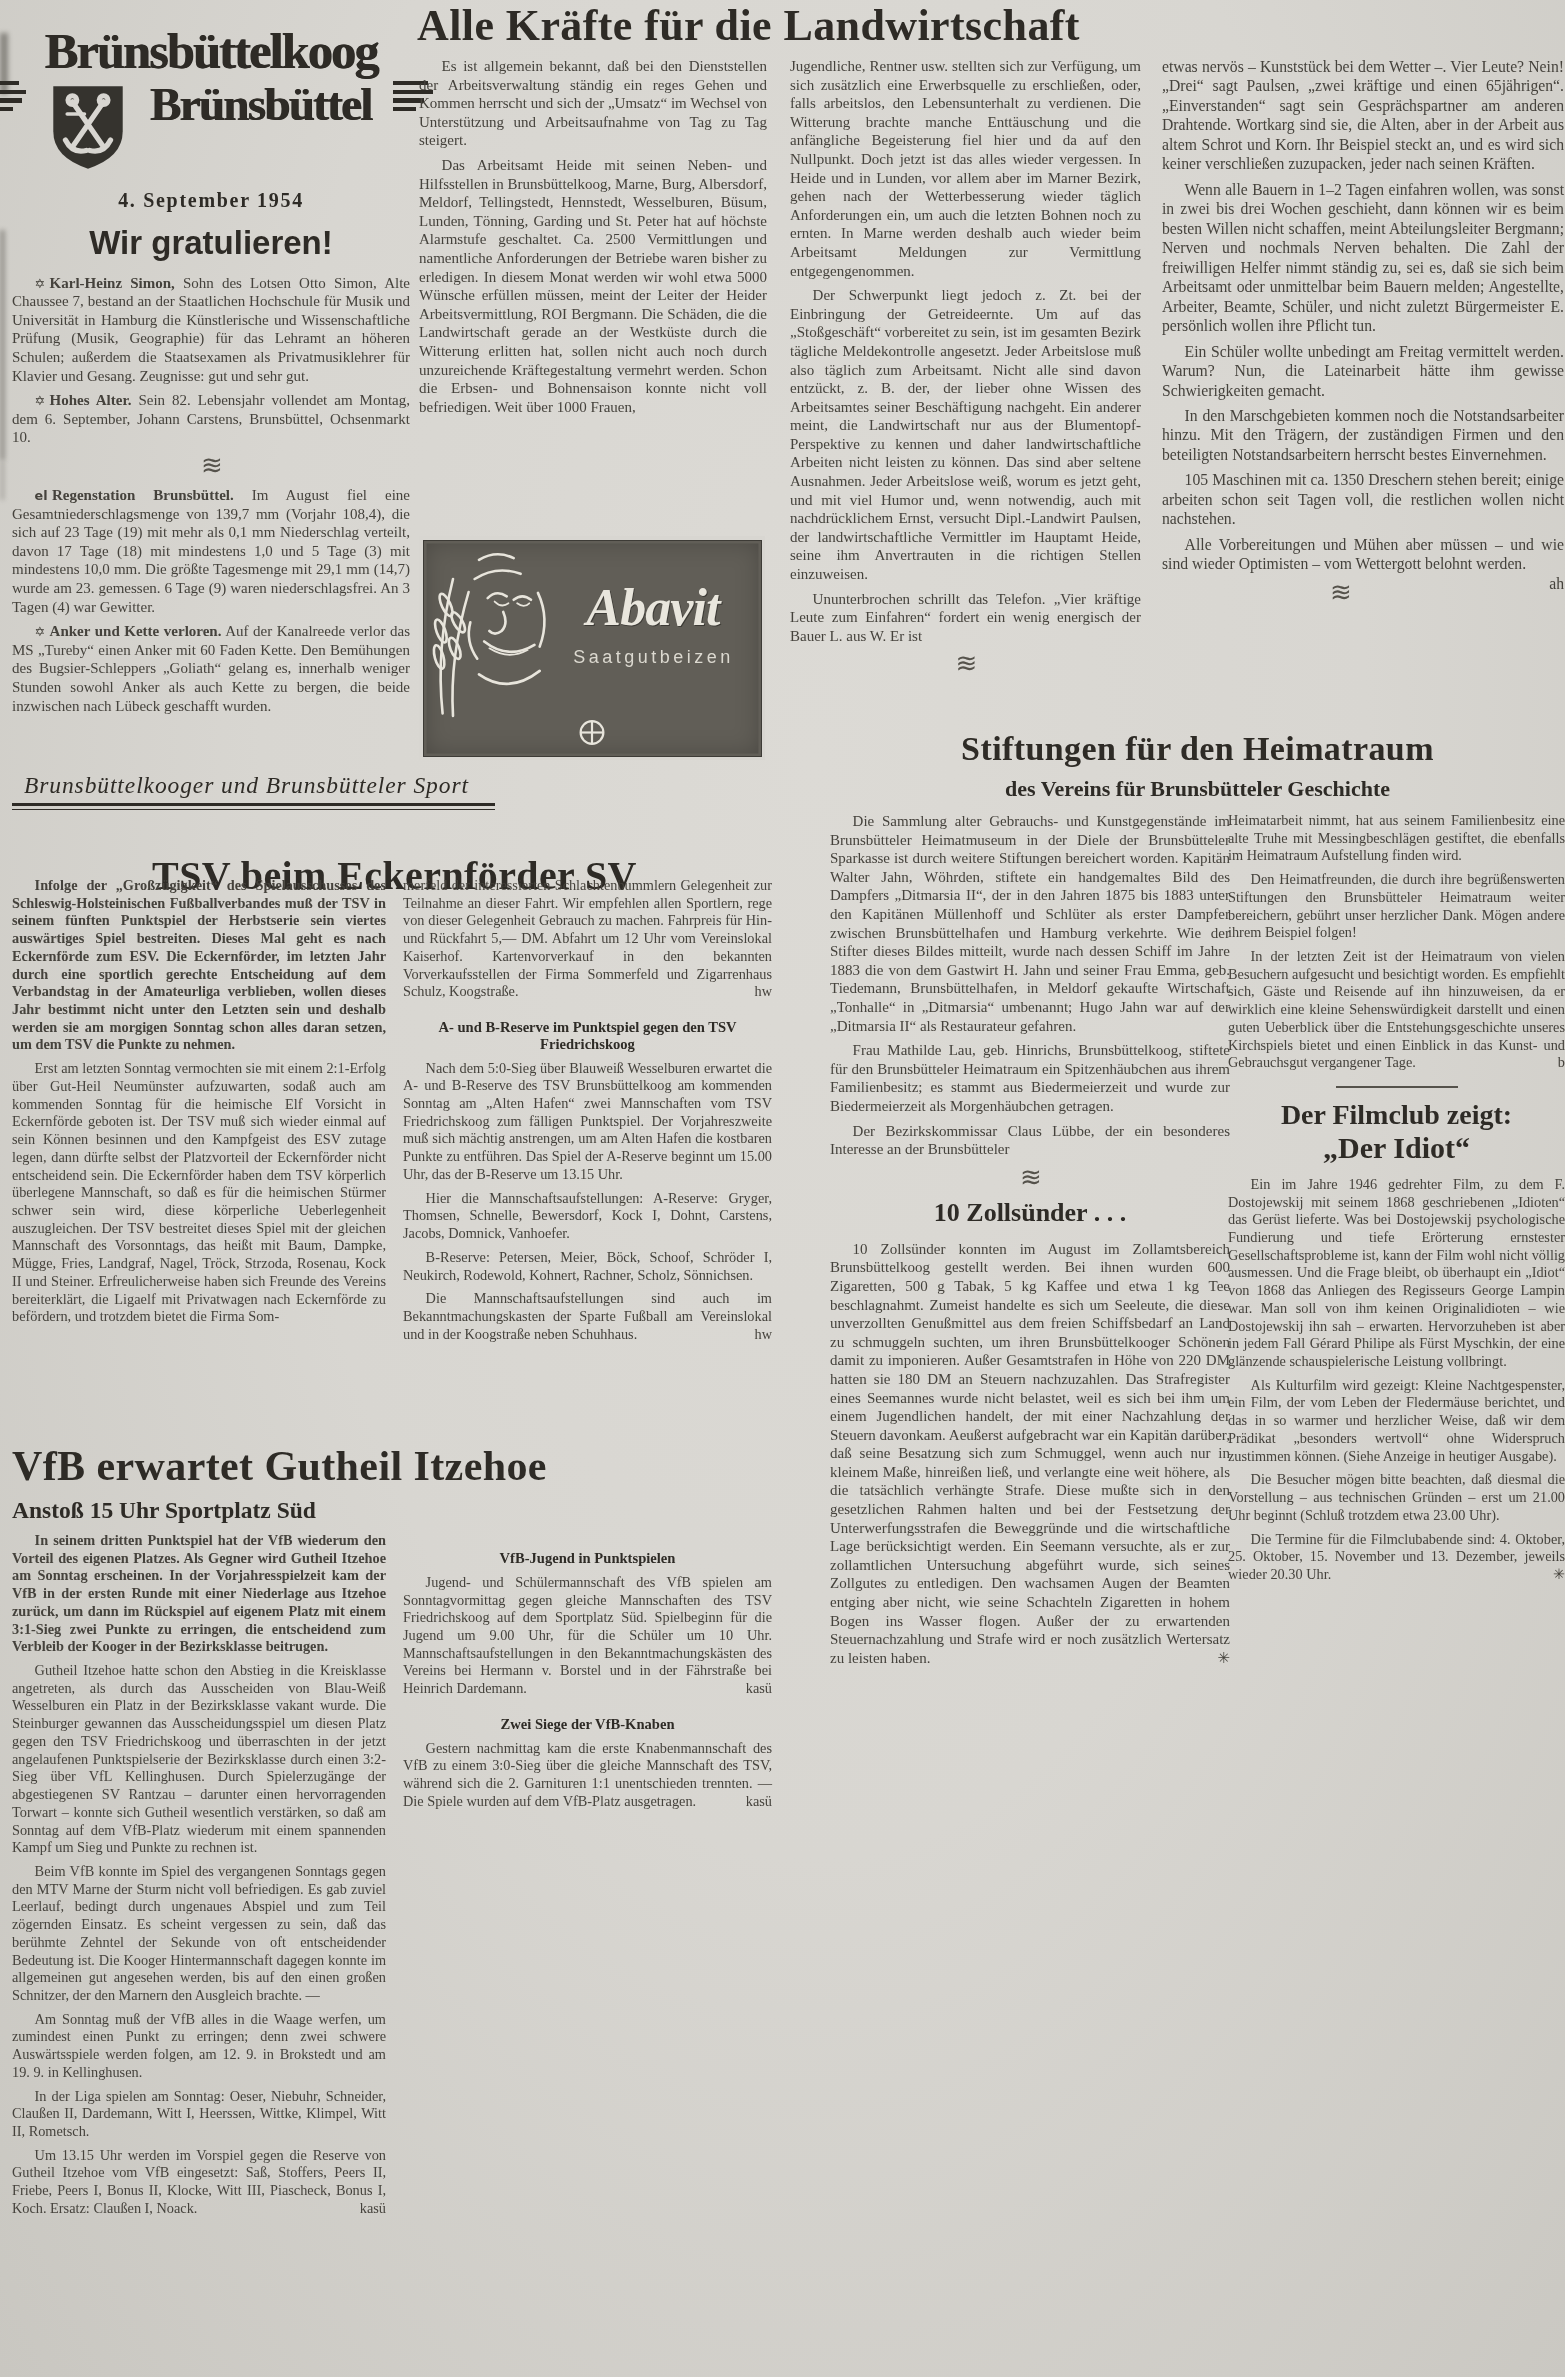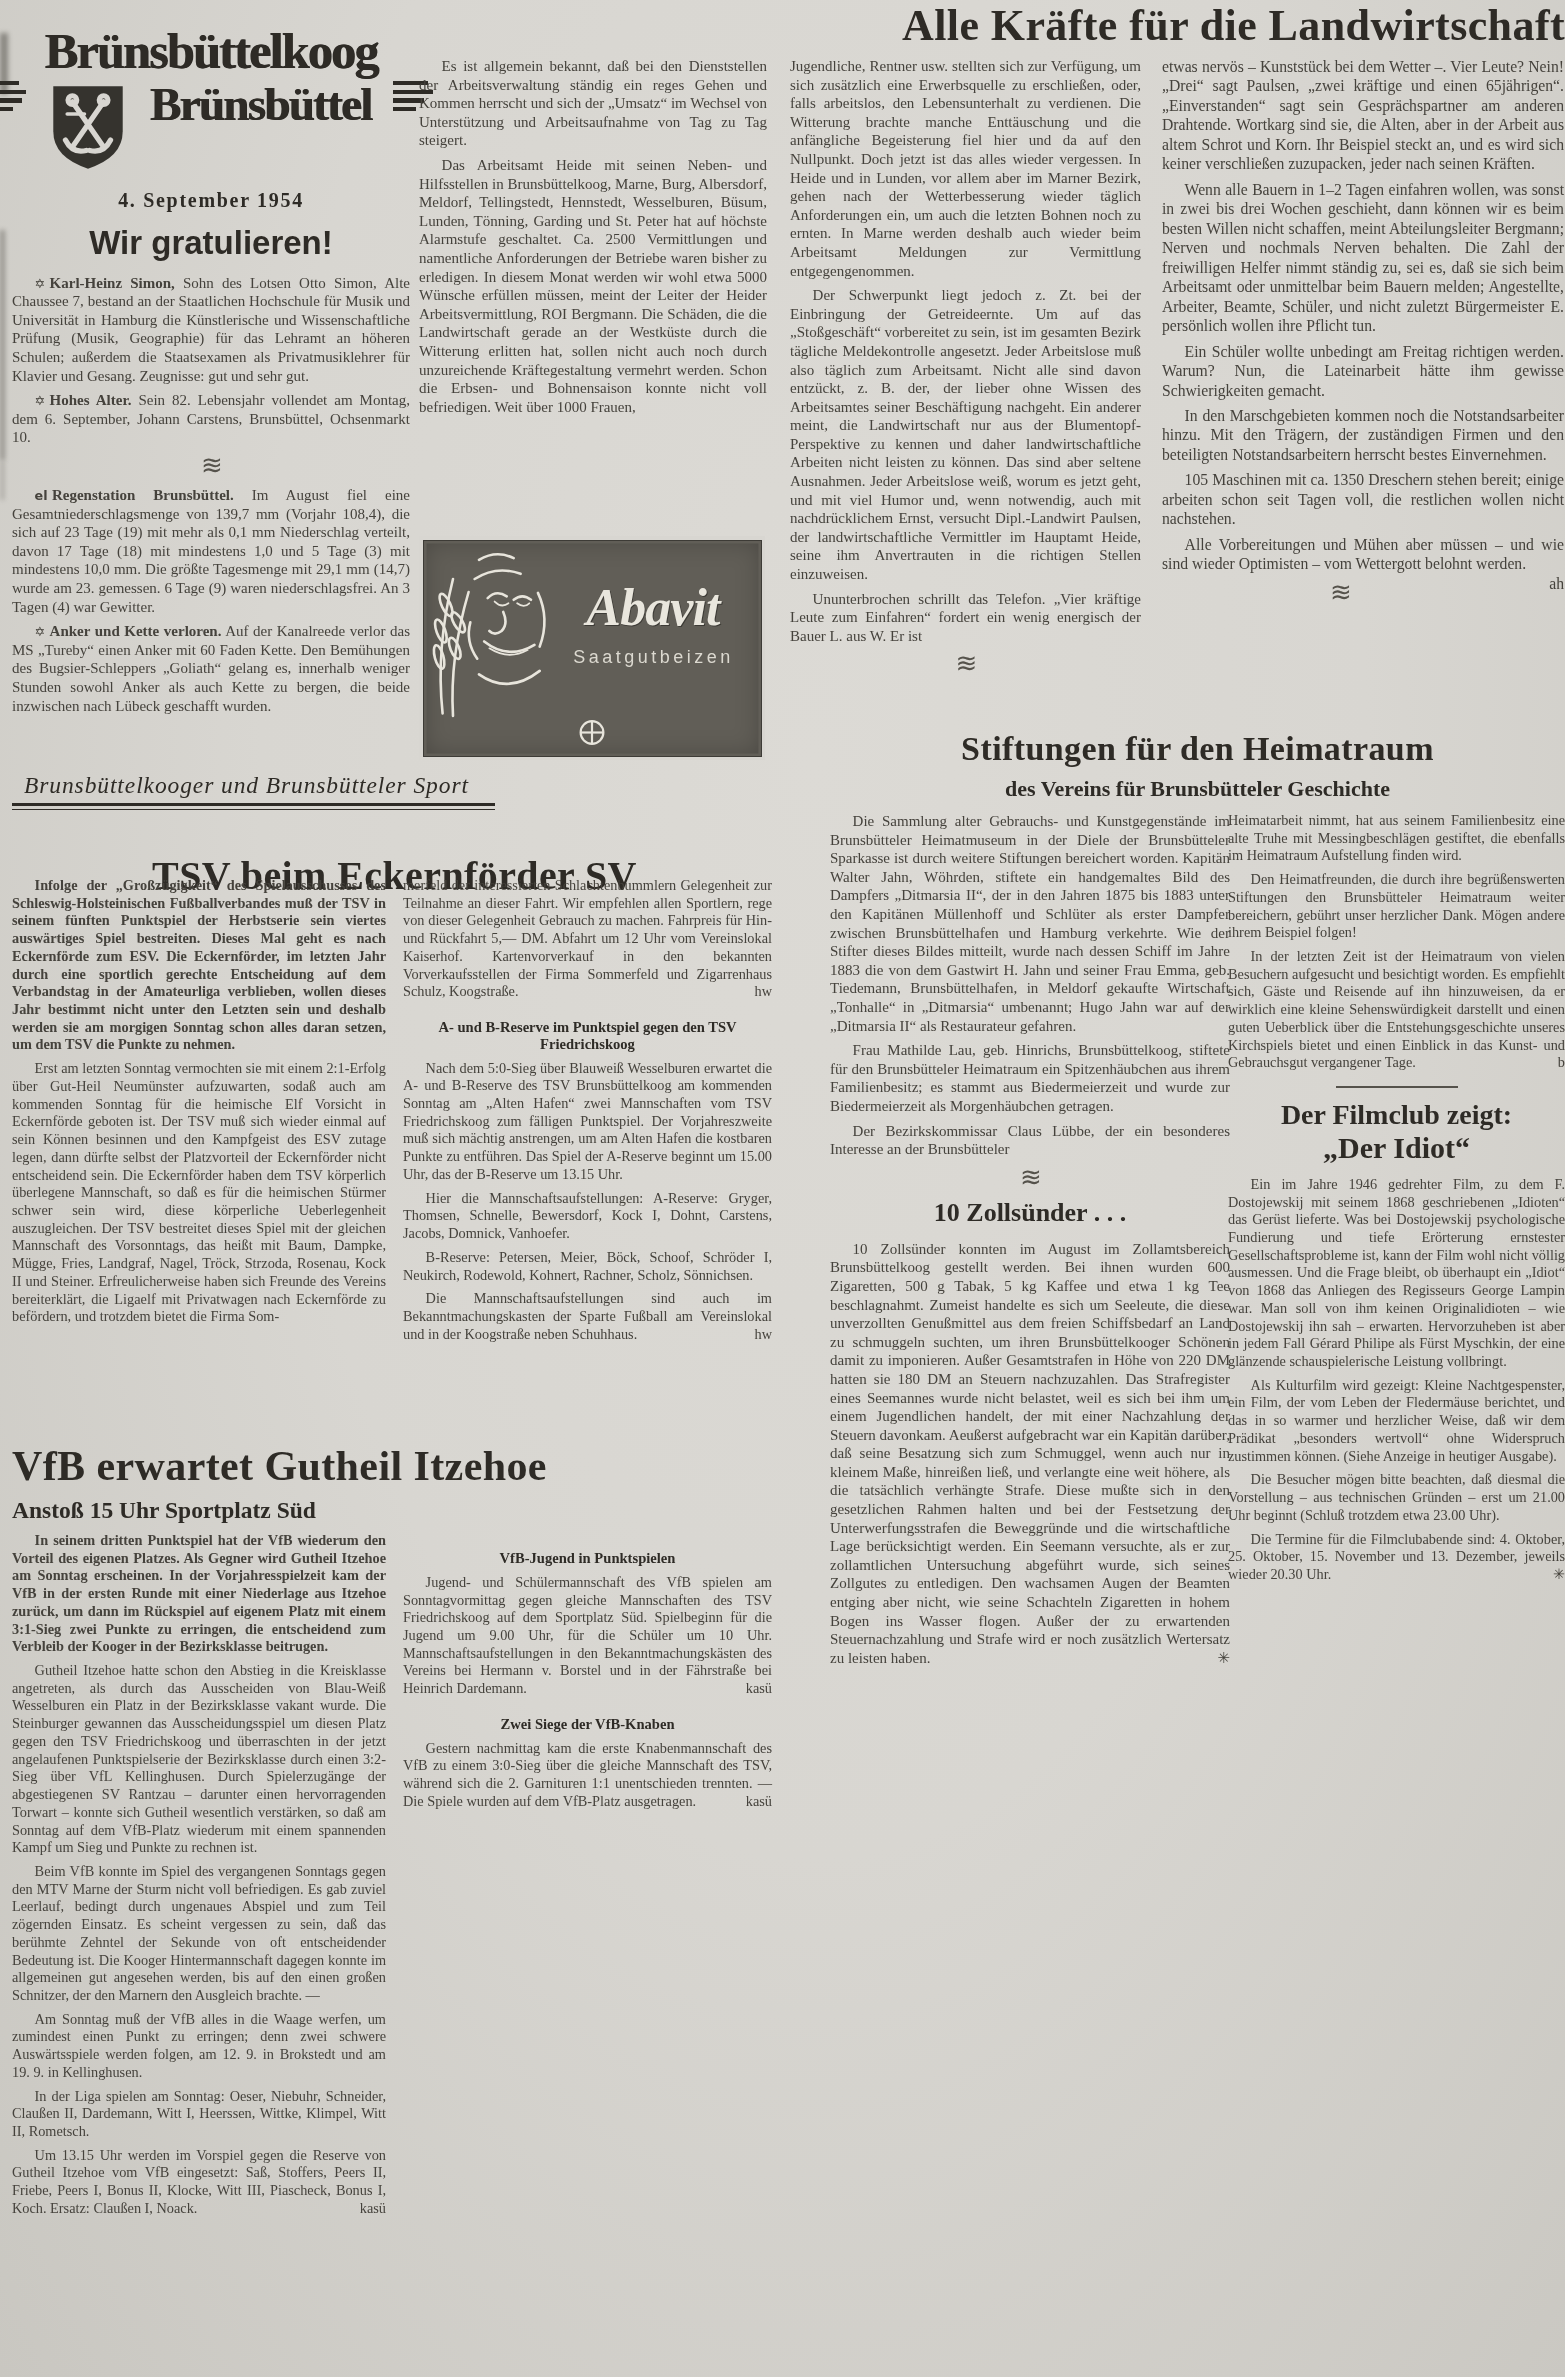--- a/index.html
+++ b/index.html
@@ -10,21 +10,21 @@
   }
   html,body{margin:0;padding:0;background:#8d8b86;}
   .page{position:relative;width:1565px;height:2377px;margin:0 auto;overflow:hidden;
     background:radial-gradient(ellipse at 52% 32%, #dcdad5 0%, var(--paper) 48%, var(--paper2) 100%);
     color:var(--ink); font-family:"Liberation Serif", serif;}
   .smudge{position:absolute;background:#4e4b45;filter:blur(2.6px);}
   .abs{position:absolute;}
 
   
   .headline{font-family:"Liberation Serif",serif;font-weight:bold;color:var(--ink-dark);letter-spacing:0.4px;line-height:1.02;}
-  #main-headline{left:417px;top:3.5px;width:1148px;font-size:44px;text-align:right;}
+  #main-headline{left:417px;top:3.5px;width:1148px;font-size:44px;text-align:left;}
   #stift-head{left:830px;top:732px;width:735px;font-size:34px;text-align:center;}
   #stift-sub{left:830px;top:776px;width:735px;font-size:22px;text-align:center;font-weight:bold;color:var(--ink-dark);}
   #tsv-head{left:12px;top:856px;width:765px;font-size:40px;text-align:center;}
   #vfb-head{left:12px;top:1445px;width:783px;font-size:42px;text-align:left;}
   #vfb-sub{left:12px;top:1497px;width:783px;font-size:23.5px;text-align:left;font-weight:bold;color:var(--ink-dark);}
 
   
   .col{position:absolute;text-align:justify;color:var(--ink);}
   .para{margin:0 0 6px 0;text-indent:22.6px;line-height:1.24;}
   .para.noindent{text-indent:0;}
@@ -138,21 +138,21 @@
     </div>
   <div class="col" id="main-col2">
       <p class="para noindent">Jugendliche, Rentner usw. stellten sich zur Verfügung, um sich zusätzlich eine Erwerbsquelle zu erschließen, oder, falls arbeitslos, den Lebensunterhalt zu verdienen. Die Witterung brachte manche Enttäuschung und die anfängliche Begeisterung fiel hier und da auf den Nullpunkt. Doch jetzt ist das alles wieder vergessen. In Heide und in Lunden, vor allem aber im Marner Bezirk, gehen nach der Wetterbesserung wieder täglich Anforderungen ein, um auch die letzten Bohnen noch zu ernten. In Marne werden deshalb auch wieder beim Arbeitsamt Meldungen zur Vermittlung entgegengenommen.</p>
       <p class="para">Der Schwerpunkt liegt jedoch z. Zt. bei der Einbringung der Getreideernte. Um auf das „Stoßgeschäft“ vorbereitet zu sein, ist im gesamten Bezirk tägliche Meldekontrolle angesetzt. Jeder Arbeitslose muß also täglich zum Arbeitsamt. Nicht alle sind davon entzückt, z. B. der, der lieber ohne Wissen des Arbeitsamtes seiner Beschäftigung nachgeht. Ein anderer meint, die Landwirtschaft nur aus der Blumentopf-Perspektive zu kennen und daher landwirtschaftliche Arbeiten nicht leisten zu können. Das sind aber seltene Ausnahmen. Jeder Arbeitslose weiß, worum es jetzt geht, und mit viel Humor und, wenn notwendig, auch mit nachdrücklichem Ernst, versucht Dipl.-Landwirt Paulsen, der landwirtschaftliche Vermittler im Hauptamt Heide, seine ihm Anvertrauten in die richtigen Stellen einzuweisen.</p>
       <p class="para">Ununterbrochen schrillt das Telefon. „Vier kräftige Leute zum Einfahren“ fordert ein wenig energisch der Bauer L. aus W. Er ist</p>
       <div class="squiggle">≋</div>
     </div>
   <div class="col" id="main-col3">
       <p class="para noindent">etwas nervös – Kunststück bei dem Wetter –. Vier Leute? Nein! „Drei“ sagt Paulsen, „zwei kräftige und einen 65jährigen“. „Einverstanden“ sagt sein Gesprächspartner am anderen Drahtende. Wortkarg sind sie, die Alten, aber in der Arbeit aus altem Schrot und Korn. Ihr Beispiel steckt an, und es wird sich keiner verschließen zuzupacken, jeder nach seinen Kräften.</p>
       <p class="para">Wenn alle Bauern in 1–2 Tagen einfahren wollen, was sonst in zwei bis drei Wochen geschieht, dann können wir es beim besten Willen nicht schaffen, meint Abteilungsleiter Bergmann; Nerven und nochmals Nerven behalten. Die Zahl der freiwilligen Helfer nimmt ständig zu, sei es, daß sie sich beim Arbeitsamt oder unmittelbar beim Bauern melden; Angestellte, Arbeiter, Beamte, Schüler, und nicht zuletzt Bürgermeister E. persönlich wollen ihre Pflicht tun.</p>
-      <p class="para">Ein Schüler wollte unbedingt am Freitag richtigen werden. Warum? Nun, die Lateinarbeit hätte ihm gewisse Schwierigkeiten gemacht.</p>
+      <p class="para">Ein Schüler wollte unbedingt am Freitag vermittelt werden. Warum? Nun, die Lateinarbeit hätte ihm gewisse Schwierigkeiten gemacht.</p>
       <p class="para">In den Marschgebieten kommen noch die Notstandsarbeiter hinzu. Mit den Trägern, der zuständigen Firmen und den beteiligten Notstandsarbeitern herrscht bestes Einvernehmen.</p>
       <p class="para">105 Maschinen mit ca. 1350 Dreschern stehen bereit; einige arbeiten schon seit Tagen voll, die restlichen wollen nicht nachstehen.</p>
       <p class="para">Alle Vorbereitungen und Mühen aber müssen – und wie sind wieder Optimisten – vom Wettergott belohnt werden.<span class="sig">ah</span></p>
       <div class="squiggle">≋</div>
     </div>
 
   <div class="abs" id="abavit-ad">
     <div class="ad-frame">
       <svg class="ad-art" width="130" height="174" viewBox="0 0 150 200">
         <g stroke="#e8e5dc" stroke-width="3" fill="none" stroke-linecap="round">

